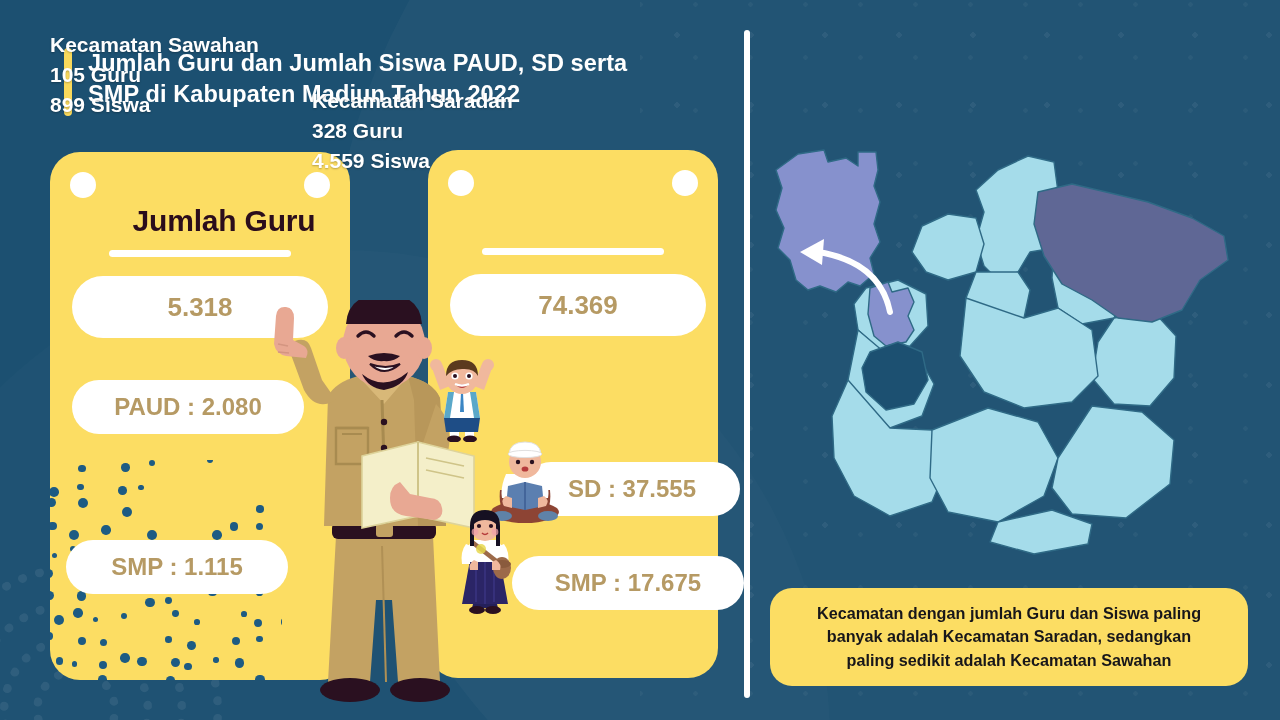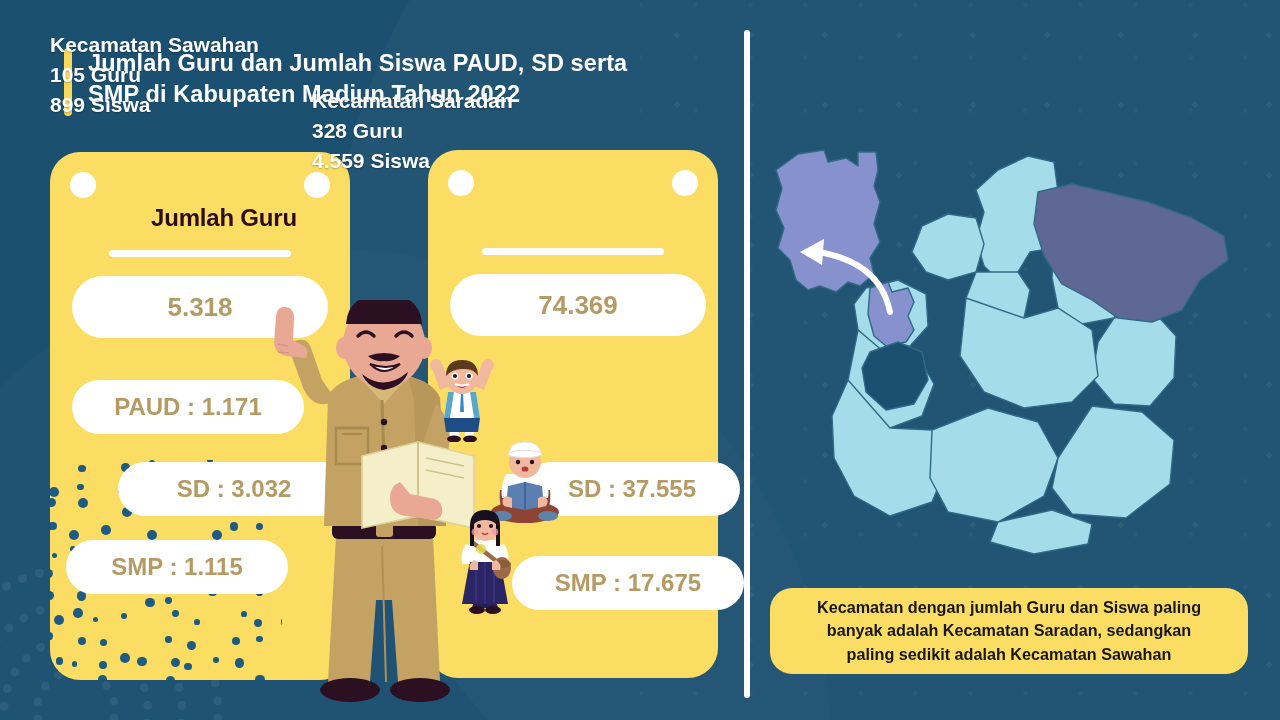--- a/index.html
+++ b/index.html
@@ -73,21 +73,21 @@
   #card-siswa { left:428px; top:150px; width:290px; height:528px; }
   .punch {
     position:absolute; width:26px; height:26px; border-radius:50%;
     background:#ffffff; top:20px;
   }
   .punch.left  { left:20px; }
   .punch.right { right:20px; }
 
   .card-title {
     position:absolute; left:0; right:0; text-align:center;
-    color:#2b0d1c; font-size:24px; font-weight:bold; letter-spacing:-.2px;margin-left:48px;
+    color:#2b0d1c; font-size:30px; font-weight:bold; letter-spacing:-.2px;margin-left:48px;
   }
   #card-guru .card-title  { top:52px; }
   #card-siswa .card-title { top:52px; }
   .card-rule {
     position:absolute; height:7px; border-radius:4px; background:#ffffff;
     left:50%; transform:translateX(-50%);
   }
   #card-guru .card-rule  { top:98px;  width:182px; }
   #card-siswa .card-rule { top:98px;  width:182px; }
 
@@ -131,21 +131,21 @@
   .map { position:absolute; left:762px; top:140px; width:500px; height:420px; }
   .map-label {
     position:absolute; color:#ffffff; font-size:21px; font-weight:bold;
     line-height:1.42; white-space:pre-line; text-shadow:0 1px 2px rgba(0,0,0,.28);
   }
   #label-sawahan { left:50px;  top:30px; }
   #label-saradan { left:312px; top:86px; }
 
   
   .caption {
-    position:absolute; left:770px; top:588px; width:478px; height:86px;
+    position:absolute; left:770px; top:588px; width:478px; height:98px;
     background:#fcdd63; border-radius:22px;
     display:flex; align-items:center; justify-content:center; text-align:center;
     color:#17161a; font-size:16.2px; font-weight:bold; line-height:1.44;
     padding:0 18px; white-space:pre-line;
   }
 </style>
 </head>
 <body>
 
 <div class="stage">
@@ -245,22 +245,21 @@
         <i style="width: 8.34933px; height: 8.34933px; left: -0.515214px; top: 219.477px;"></i>
         <i style="width: 9.34431px; height: 9.34431px; left: 48.1452px; top: 215.403px;"></i>
         <i style="width: 8.88037px; height: 8.88037px; left: 116.187px; top: 215.945px;"></i>
         <i style="width: 9.28409px; height: 9.28409px; left: 205.412px; top: 214.658px;"></i>
       </div>
 
     <div class="card-title">Jumlah Guru</div>
     <div class="card-rule"></div>
 
     <div class="pill big" id="guru-total">5.318</div>
-    <div class="pill sub" id="guru-paud">PAUD : 1.171</div>
-    <div class="pill sub" id="guru-sd">SD : 3.032</div>
+    <div class="pill sub" id="guru-paud">PAUD : 2.080</div>
     <div class="pill sub" id="guru-smp">SMP : 1.115</div>
   </div>
 
   <div class="stat-card" id="card-siswa">
     <div class="punch left"></div>
     <div class="punch right"></div>
 
     <div class="card-rule"></div>
 
     <div class="pill big" id="siswa-total">74.369</div>

